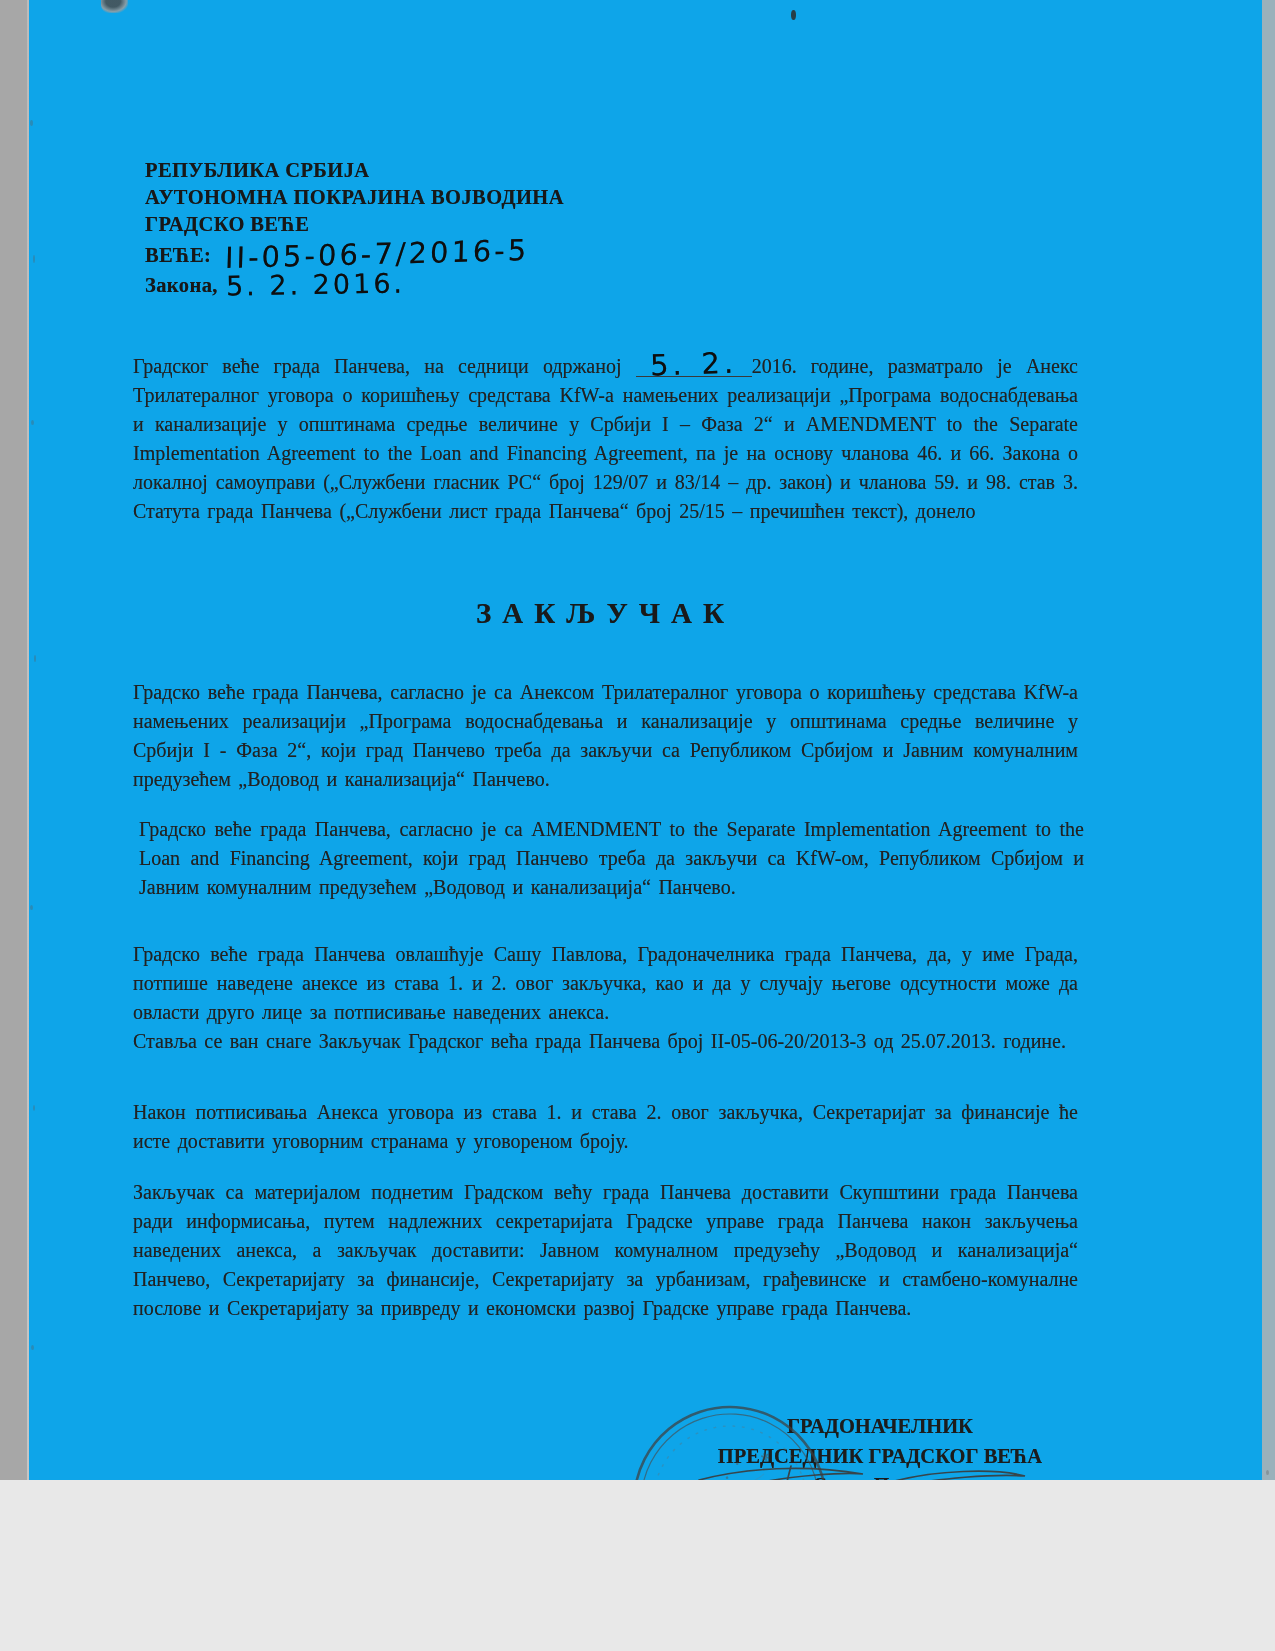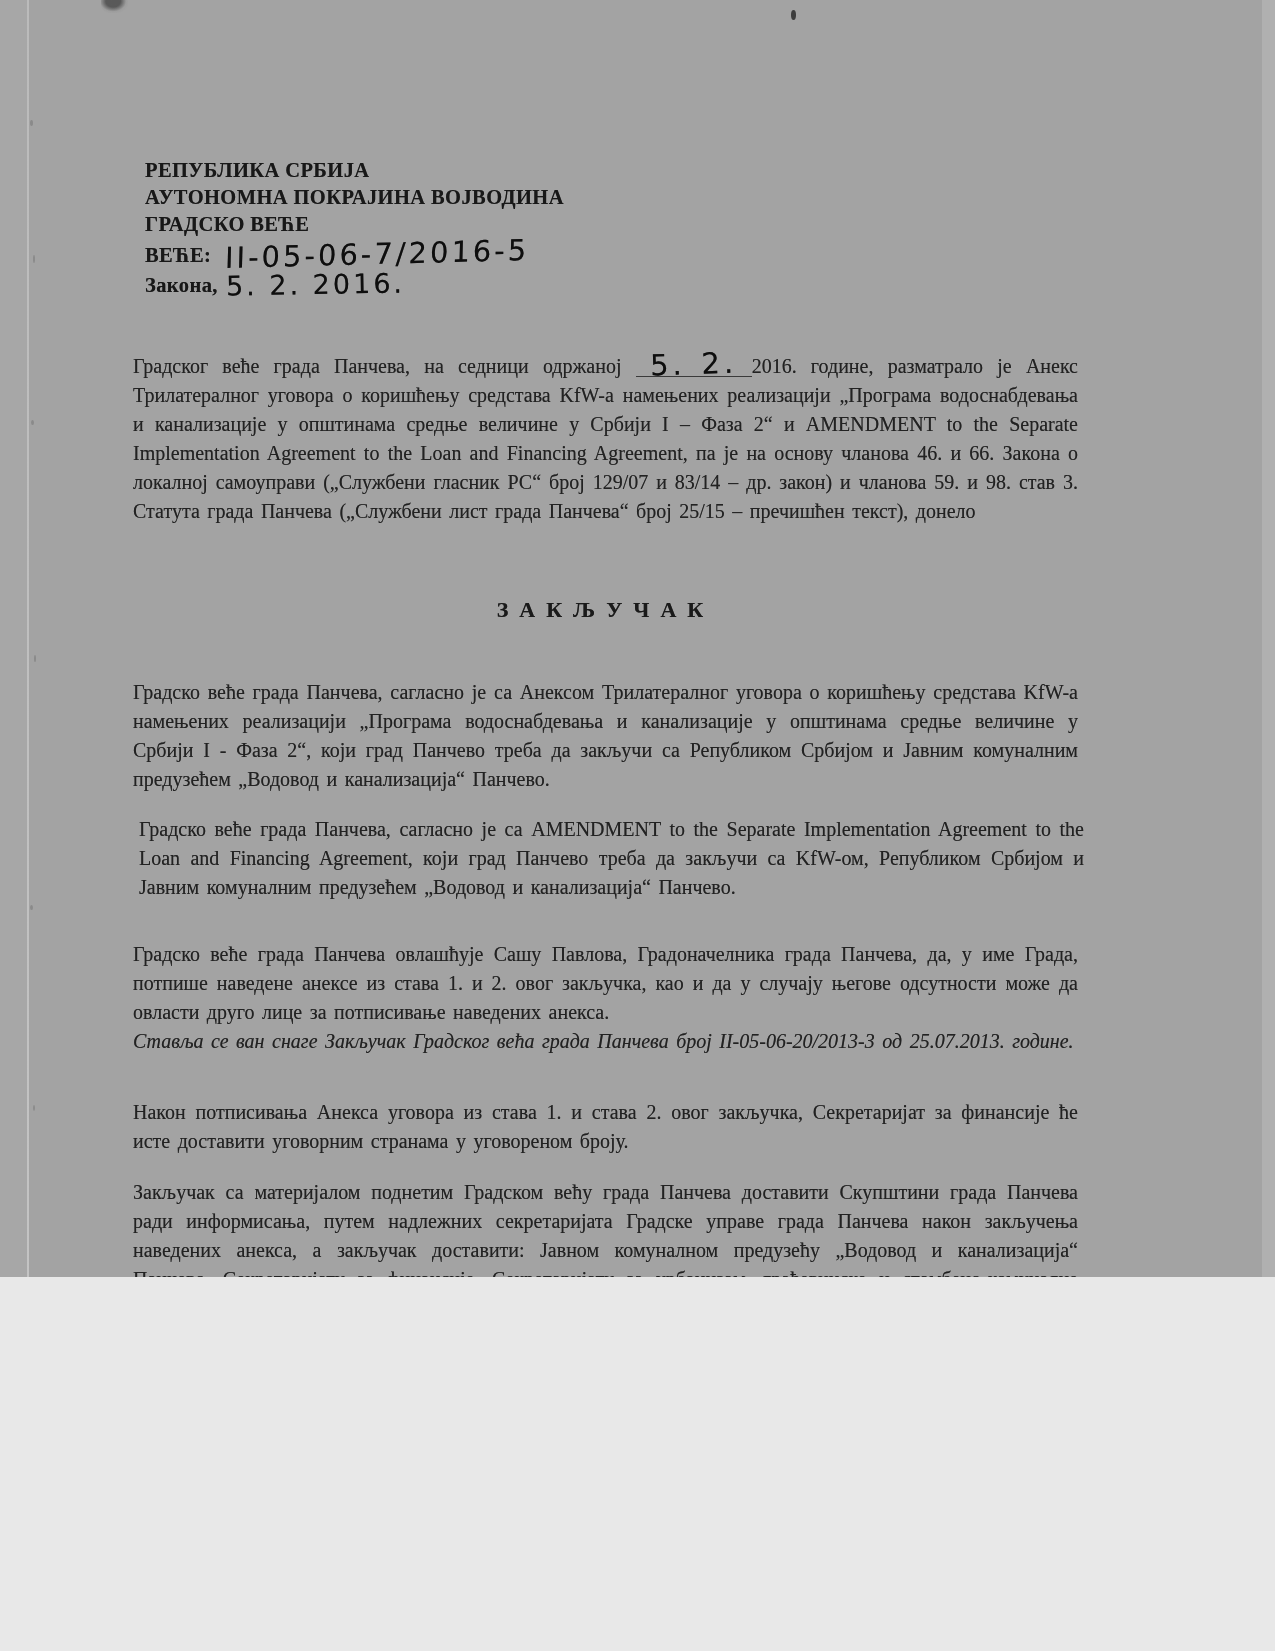--- a/index.html
+++ b/index.html
@@ -1,17 +1,17 @@
 <!DOCTYPE html>
 <html><head>
 <meta charset="utf-8">
 <style>
   html,body{margin:0;padding:0;background:#e8e8e8;}
   .doc{
-    position:relative;width:1275px;height:1277px;background:#a3a3a3;
+    position:relative;width:1275px;height:1480px;background:#0ea5e9;
     font-family:"Liberation Serif", serif;color:#1f1f1f;overflow:hidden;
   }
   
   .band-left{position:absolute;left:0;top:0;width:27px;height:1651px;background:#a7a7a7;}
   .band-left::after{content:"";position:absolute;right:-2px;top:0;width:2px;height:100%;
     background:linear-gradient(#bbb,#c6c6c6);}
   .band-right{position:absolute;right:0;top:0;width:13px;height:1651px;background:#b3b3b3;opacity:.85;}
   .smudge{position:absolute;left:101px;top:0;width:27px;height:13px;border-radius:0 0 8px 8px;
     background:radial-gradient(ellipse at 45% 10%, #4c4c4c 0 35%, #9c9c9c 62%, transparent 78%);opacity:.85;}
   .speck{position:absolute;background:#5c5c5c;border-radius:50%;opacity:.35;}
@@ -24,21 +24,21 @@
   .hw-number{font-size:29px;letter-spacing:3px;transform:rotate(-1.5deg) skewX(-3deg);
     position:relative;top:2px;margin-left:14px;}
   .hw-date{font-size:27px;letter-spacing:3px;transform:rotate(-1deg);position:relative;top:2px;margin-left:8px;}
   
   .body-par{position:absolute;left:133px;width:945px;margin:0;font-size:20px;line-height:29px;
     text-align:justify;word-spacing:2.5px;color:#222;text-shadow:0 0 .5px rgba(30,30,30,.5);}
   .blank{display:inline-block;width:116px;border-bottom:1.6px solid #3a3a3a;text-align:center;
     vertical-align:baseline;line-height:20px;}
   .blank .hw{font-size:29px;letter-spacing:4px;transform:rotate(-2deg);position:relative;top:1px;}
   .doc-title{position:absolute;left:133px;top:597px;width:945px;text-align:center;
-    font-size:22px;font-weight:bold;letter-spacing:11px;color:#1a1a1a;
+    font-size:29px;font-weight:bold;letter-spacing:11px;color:#1a1a1a;
     text-shadow:0 0 .6px rgba(20,20,20,.6);}
   
   .sig{position:absolute;left:610px;top:1396px;width:540px;text-align:center;
     font-size:20.5px;line-height:29.5px;font-weight:bold;color:#1c1c1c;
     text-shadow:0 0 .6px rgba(20,20,20,.55);margin-top:16px;}
   .sig .name{font-weight:bold;font-size:20px;letter-spacing:1px;}
   .stamp{position:absolute;left:631px;top:1404px;width:198px;height:198px;opacity:.9;}
   .scrawl{position:absolute;left:695px;top:1458px;width:430px;height:85px;}
 </style>
 </head>
@@ -74,21 +74,21 @@
   <p class="body-par" style="top:352px;">
     <span>Градског веће града Панчева, на седници одржаној</span>
     <span class="blank"><span class="hw">5. 2.</span></span><span>2016. године, разматрало је Анекс Трилатералног уговора о коришћењу средстава KfW-а намењених реализацији „Програма водоснабдевања и канализације у општинама средње величине у Србији I – Фаза 2“ и AMENDMENT to the Separate Implementation Agreement to the Loan and Financing Agreement, па је на основу чланова 46. и 66. Закона о локалној самоуправи („Службени гласник РС“ број 129/07 и 83/14 – др. закон) и чланова 59. и 98. став 3. Статута града Панчева („Службени лист града Панчева“ број 25/15 – пречишћен текст), донело</span>
   </p>
 
   <div class="doc-title">ЗАКЉУЧАК</div>
 
   <p class="body-par" style="top:678px;">Градско веће града Панчева, сагласно је са Анексом Трилатералног уговора о коришћењу средстава KfW-а намењених реализацији „Програма водоснабдевања и канализације у општинама средње величине у Србији I - Фаза 2“, који град Панчево треба да закључи са Републиком Србијом и Јавним комуналним предузећем „Водовод и канализација“ Панчево.</p>
   <p class="body-par" style="top:815px;margin-left:6px;">Градско веће града Панчева, сагласно је са AMENDMENT to the Separate Implementation Agreement to the Loan and Financing Agreement, који град Панчево треба да закључи са KfW-ом, Републиком Србијом и Јавним комуналним предузећем „Водовод и канализација“ Панчево.</p>
   <p class="body-par" style="top:920px;margin-top:20px;">Градско веће града Панчева овлашћује Сашу Павлова, Градоначелника града Панчева, да, у име Града, потпише наведене анексе из става 1. и 2. овог закључка, као и да у случају његове одсутности може да овласти друго лице за потписивање наведених анекса.</p>
-  <p class="body-par" style="top:1027px;font-style:italic;">Ставља се ван снаге Закључак Градског већа града Панчева број II-05-06-20/2013-3 од 25.07.2013. године.</p>
+  <p class="body-par" style="top:1027px;">Ставља се ван снаге Закључак Градског већа града Панчева број II-05-06-20/2013-3 од 25.07.2013. године.</p>
   <p class="body-par" style="top:1098px;">Након потписивања Анекса уговора из става 1. и става 2. овог закључка, Секретаријат за финансије ће исте доставити уговорним странама у уговореном броју.</p>
   <p class="body-par" style="top:1178px;">Закључак са материјалом поднетим Градском већу града Панчева доставити Скупштини града Панчева ради информисања, путем надлежних секретаријата Градске управе града Панчева након закључења наведених анекса, а закључак доставити: Јавном комуналном предузећу „Водовод и канализација“ Панчево, Секретаријату за финансије, Секретаријату за урбанизам, грађевинске и стамбено-комуналне послове и Секретаријату за привреду и економски развој Градске управе града Панчева.</p>
 
   <div class="sig">
     <div>ГРАДОНАЧЕЛНИК</div>
     <div>ПРЕДСЕДНИК ГРАДСКОГ ВЕЋА</div>
     <div class="name">Саша Павлов</div>
   </div>
 
   <svg class="stamp" viewBox="0 0 198 198">

